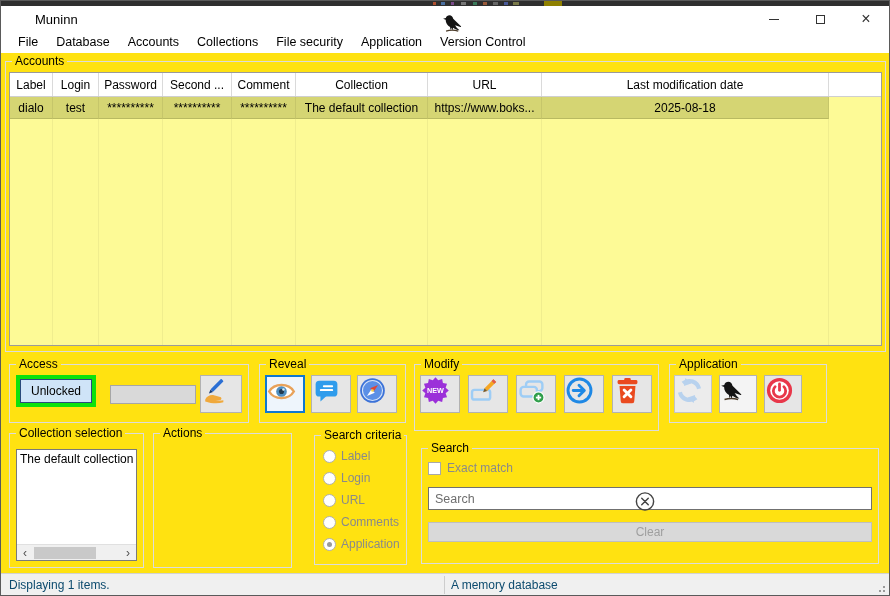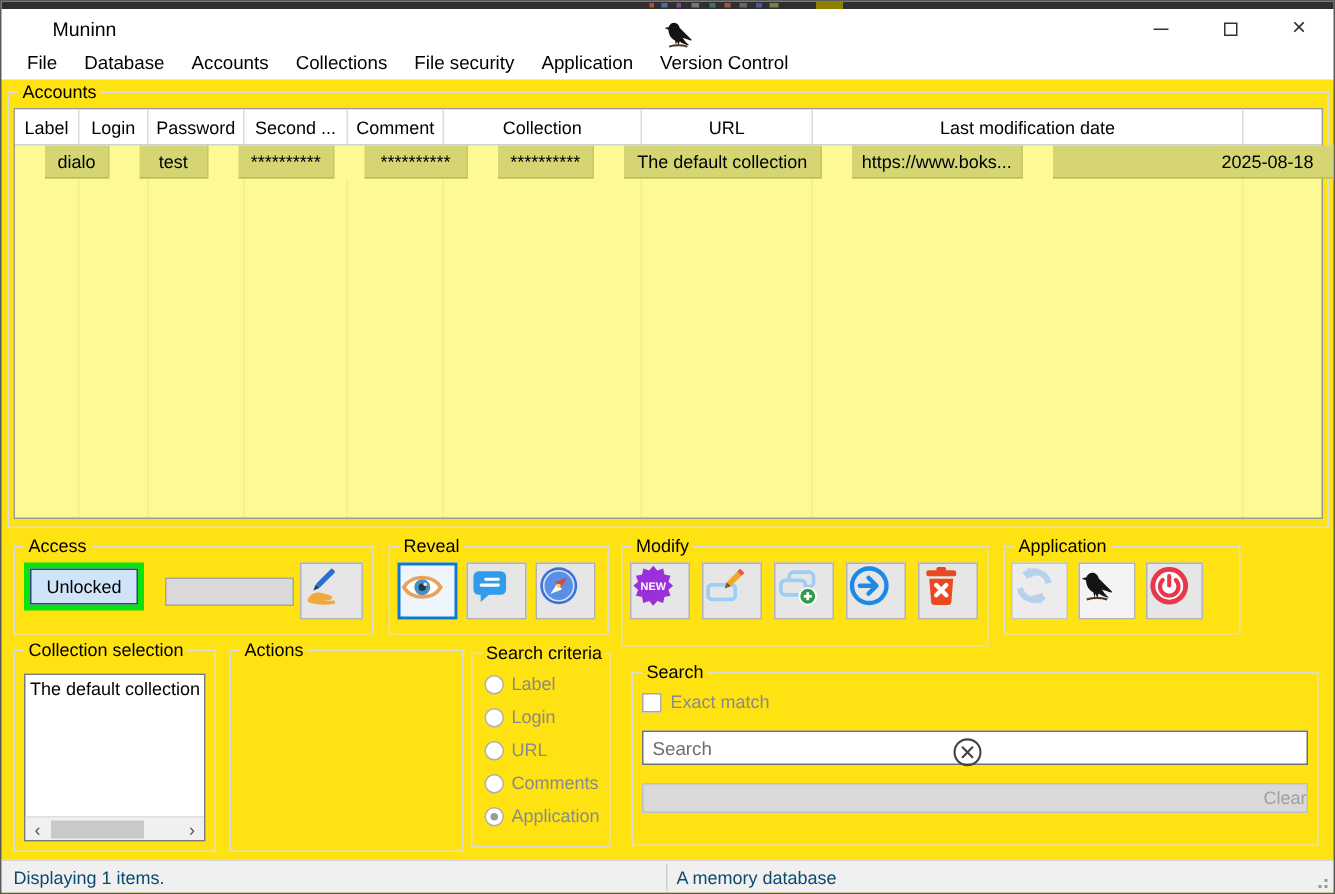--- a/index.html
+++ b/index.html
@@ -29,21 +29,21 @@
   .group { position:absolute; border:1px solid #dcdcdc; }
   .group > .glabel { position:absolute; top:-8px; left:6px; background:#ffe211; padding:0 3px; font-size:12px; line-height:14px; white-space:nowrap; }
   
   #accounts-group { left:4px; top:60px; width:881px; height:291px; }
   .table { position:absolute; left:3px; top:10px; width:873px; height:274px; border:1px solid #9a9a9a; background:#fdfa96; display:flex; flex-direction:column; }
   .thead { display:flex; height:24px; background:#fff; border-bottom:1px solid #cfcfcf; flex:none; }
   .th { display:flex; align-items:center; justify-content:center; border-right:1px solid #dadada; font-size:12px; overflow:hidden; white-space:nowrap; flex:none; }
   .th.fill { flex:1; border-right:none; }
   .trow { display:flex; height:22px; flex:none; }
   .trow.selected .td { background:#d5d573; border-bottom:1px solid #b9ba62; }
-  .td { display:flex; align-items:center; justify-content:center; border-right:1px solid rgba(0,0,0,0.07); font-size:12px; overflow:hidden; white-space:nowrap; flex:none;margin-left:20px; }
+  .td { display:flex; align-items:center; justify-content:center; border-right:1px solid rgba(0,0,0,0.07); font-size:12px; overflow:hidden; white-space:nowrap; flex:none; }
   .td.fill { flex:1; border-right:none; background:#fdfa96 !important; border-bottom:none !important; }
   .fillrow { display:flex; flex:1; }
   .fc { border-right:1px solid rgba(0,0,0,0.05); flex:none; }
   .fc.fill { flex:1; border-right:none; }
   
   .icon-btn { position:absolute; width:40px; height:38px; background:#e6e6e6; border:1px solid #b2b2b2; display:flex; align-items:center; justify-content:center; }
   .icon-btn svg { width:29px; height:29px; }
   .icon-btn.sel { border:2px solid #0e78d0; background:#eef5fc; }
   .icon-btn.dis { background:#ececec; border-color:#c4c4c4; }
   .win-btn { display:block; width:100%; height:21px; background:#eeeeee; border:1px solid #8a8a8a; font-size:12px; font-family:"Liberation Sans",sans-serif; color:#000; }
@@ -59,42 +59,42 @@
   #application-group { left:668px; top:363px; width:158px; height:59px; }
   
   #collection-group { left:8px; top:432px; width:135px; height:135px; }
   .listbox { position:absolute; left:6px; top:15px; width:121px; height:112px; background:#fff; border:1px solid #7a7a7a; overflow:hidden; }
   .list-item { font-size:12px; padding:2px 3px; white-space:nowrap; }
   .hscroll { position:absolute; left:0; right:0; bottom:0; height:16px; background:#f0f0f0; border-top:1px solid #e0e0e0; }
   .scroll-arrow { position:absolute; top:0; width:16px; height:16px; display:flex; align-items:center; justify-content:center; color:#505050; font-size:12px; }
   .scroll-arrow.left { left:0; } .scroll-arrow.right { right:0; }
   .scroll-thumb { position:absolute; left:17px; top:2px; width:62px; height:12px; background:#c9c9c9; }
   
-  #actions-group { left:152px; top:432px; width:156px; height:135px; }
+  #actions-group { left:152px; top:432px; width:139px; height:135px; }
   #db-group { position:absolute; left:5px; top:17px; width:142px; height:108px; border:1px solid #dcdcdc; }
   #db-group > .glabel { position:absolute; top:-8px; left:3px; background:#ffe211; padding:0 2px; font-size:12px; white-space:nowrap; }
   .db-buttons { position:absolute; left:8px; right:10px; top:17px; display:flex; flex-direction:column; gap:9px; }
   
   #criteria-group { left:313px; top:434px; width:93px; height:130px; }
   .radio-col { position:absolute; left:8px; top:12px; display:flex; flex-direction:column; gap:6px; }
   .radio-row { display:flex; align-items:center; gap:5px; height:16px; }
   .radio { width:13px; height:13px; border-radius:50%; background:#fff; border:1px solid #b0b0b0; position:relative; flex:none; }
   .radio.checked::after { content:""; position:absolute; left:3px; top:3px; width:5px; height:5px; border-radius:50%; background:#9a9a9a; }
   .radio-label { font-size:12px; color:#8a8a8a; white-space:nowrap; }
   
   #search-group { left:420px; top:447px; width:458px; height:116px; }
   .exact-row { position:absolute; left:6px; top:12px; display:flex; align-items:center; gap:6px; }
   .checkbox { width:13px; height:13px; background:#fff; border:1px solid #a8a8a8; flex:none; }
   .check-label { font-size:12px; color:#8a8a8a; }
   .search-input-wrap { position:absolute; left:6px; top:38px; width:444px; height:23px; }
   .search-input { width:100%; height:100%; border:1px solid #707070; background:#fff; font-size:12.5px; font-family:"Liberation Sans",sans-serif; padding:0 26px 0 6px; color:#000; }
   .search-input::placeholder { color:#6e6e6e; opacity:1; }
   .clear-x { position:absolute; right:5px; top:3px; width:17px; height:17px; }
   .clear-btn-wrap { position:absolute; left:6px; top:73px; width:444px; height:20px; }
-  .clear-btn-wrap .win-btn { height:20px;text-align:right; }
+  .clear-btn-wrap .win-btn { height:20px; }
   
   .statusbar { position:absolute; left:0; top:572px; width:100%; height:23px; background:#f0f0f0; border-top:1px solid #d2d2d2; }
   .status-text { position:absolute; top:4px; font-size:12px; color:#0c4a6e; }
   .status-div { position:absolute; left:443px; top:2px; bottom:2px; width:1px; background:#cdcdcd; }
   .grip-dot { position:absolute; width:2px; height:2px; background:#9a9a9a; }
 </style>
 </head>
 <body>
 
 <div id="frame">

